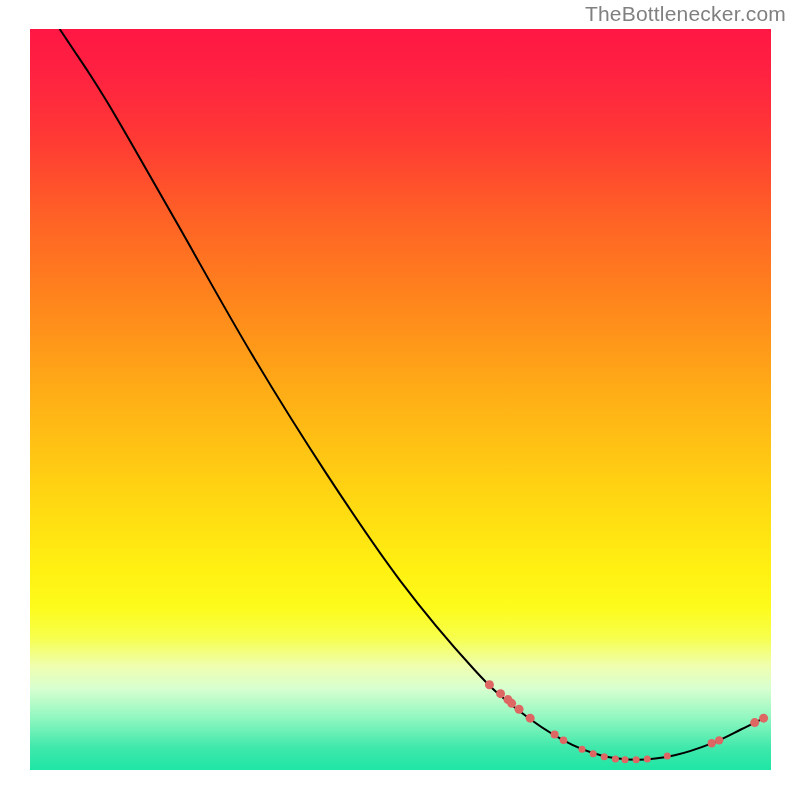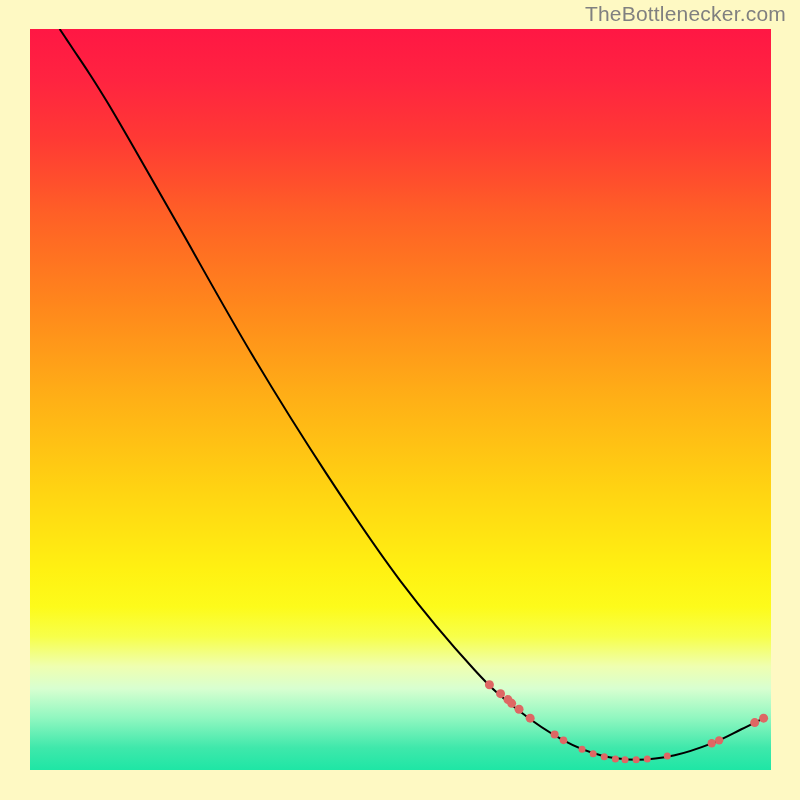--- a/index.html
+++ b/index.html
@@ -9,21 +9,21 @@
     height: 800px;
     background: #000;
     overflow: hidden;
   }
   .frame {
     position: absolute;
     left: 0;
     top: 0;
     width: 800px;
     height: 800px;
-    background: #fef9c3;
+    background: #ffffff;
   }
   .watermark {
     position: absolute;
     top: 2px;
     right: 14px;
     font-family: Arial, Helvetica, sans-serif;
     font-size: 21px;
     color: #808080;
     letter-spacing: 0.2px;
   }

